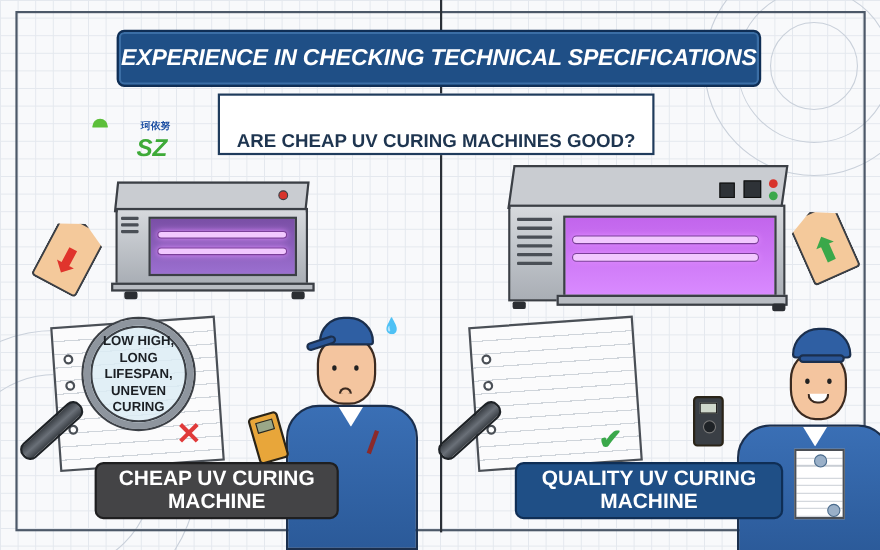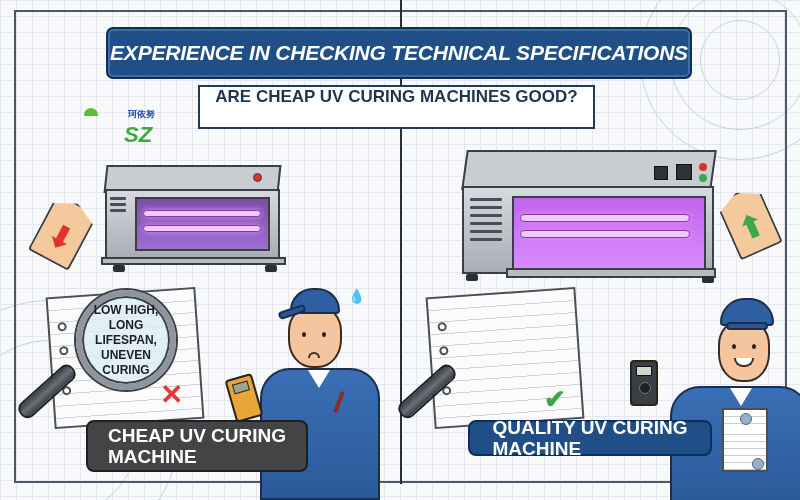--- a/index.html
+++ b/index.html
@@ -31,23 +31,23 @@
     background: #1f4f86; border: 2px solid #0f2e55; border-radius: 7px;
     box-shadow: inset 0 0 0 2px #3b6ea5;
     display: flex; align-items: center; justify-content: center;
   }
   .title-text {
     color: #fff; font-weight: bold; font-size: 21px; letter-spacing: -0.2px;
     font-family: "Liberation Sans", sans-serif;
     font-style: italic;
   }
   .subtitle-box {
-    position: absolute; left: 198px; top: 85px; width: 397px; height: 44px;
+    position: absolute; left: 198px; top: 85px; width: 397px; height: 56px;
     background: #fff; border: 2px solid #1f3b5c;
-    display: flex; align-items: flex-start; justify-content: center;
+    display: flex; align-items: flex-end; justify-content: center;
   }
   .subtitle-text { color: #1e3550; font-weight: bold; font-size: 17px; }
 
   .logo { position: absolute; left: 58px; top: 108px; width: 120px; height: 40px; }
   .logo-main {
     position: absolute; left: 0; top: 6px; font-style: italic; font-weight: bold;
     font-size: 30px; color: #1c4fa3; letter-spacing: -2px;
   }
   .logo-sz {
     position: absolute; left: 66px; top: 14px; font-style: italic; font-weight: bold;
@@ -90,25 +90,25 @@
   }
   .lens-text { font-weight: bold; font-size: 12px; line-height: 15px; color: #1b1f24; }
   .handle {
     position: absolute; width: 18px; height: 70px; background: linear-gradient(90deg,#3a3f45,#6a7078,#3a3f45);
     border: 2px solid #1e2226; border-radius: 8px; transform-origin: top center;
   }
   .mark { position: absolute; font-weight: bold; }
 
   .label-box {
     position: absolute; display: flex; align-items: center; justify-content: center;
-    border-radius: 8px; color: #fff; font-weight: bold;
+    text-align: center; border-radius: 8px; color: #fff; font-weight: bold;
     font-size: 19px; line-height: 21px;
   }
   .label-cheap { left: 86px; top: 420px; width: 222px; height: 52px; background: #444446; border: 2px solid #1f1f20; }
-  .label-quality { left: 468px; top: 420px; width: 244px; height: 36px; background: #1f4f86; border: 2px solid #0f2e55; }
+  .label-quality { left: 468px; top: 420px; width: 244px; height: 52px; background: #1f4f86; border: 2px solid #0f2e55; }
 
   
   .tech { position: absolute; }
   .cap { position: absolute; background: #2f5fa3; border: 2px solid #1b2f4d; border-radius: 40px 40px 6px 6px; }
   .brim { position: absolute; background: #2a5596; border: 2px solid #1b2f4d; border-radius: 8px; }
   .face { position: absolute; background: #f4c59f; border: 2px solid #3b2a20; border-radius: 40% 40% 45% 45%; }
   .torso { position: absolute; background: linear-gradient(#3a6fb5,#2b5a99); border: 2px solid #1b2f4d; border-radius: 30px 30px 0 0; }
   .collar { position: absolute; background: #fff; }
   .eye { position: absolute; width: 4px; height: 5px; background: #222; border-radius: 50%; }
   .mouth { position: absolute; border: 2px solid #3b2a20; }

